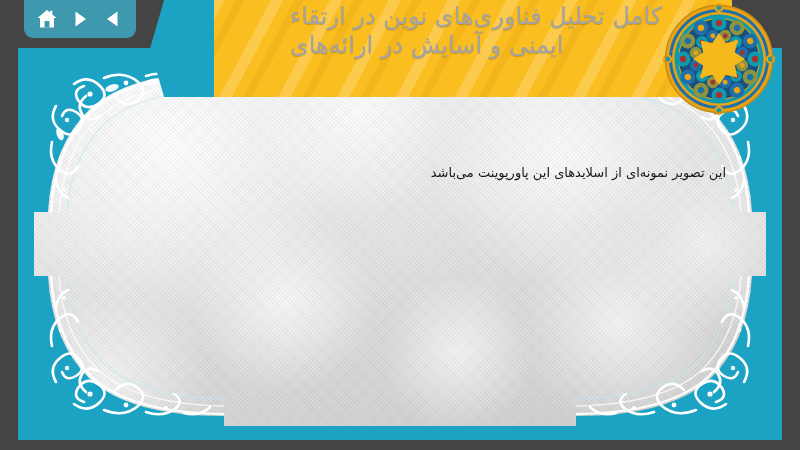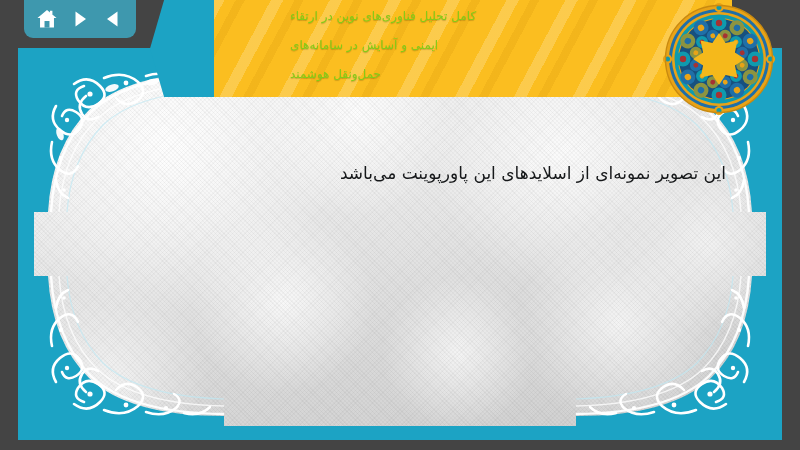--- a/index.html
+++ b/index.html
@@ -144,22 +144,22 @@
     inset: 0;
     padding: 2px 34px 0 78px;
     box-sizing: border-box;
     display: flex;
     flex-direction: column;
     align-items: flex-end;
     justify-content: flex-start;
     z-index: 33;
   }
   .title-line {
-    color: #84cc16;
-    font-size: 12px;
+    color: #a3a3a3;
+    font-size: 24px;
     line-height: 29px;
     font-weight: 400;
     white-space: nowrap;
     text-align: center;
     direction: rtl;
     text-shadow: 0 1px 1px rgba(0,0,0,0.18);
   }
 
   
   #medallion {
@@ -177,21 +177,21 @@
     position: absolute;
     left: 40px;
     right: 40px;
     top: 92px;
     z-index: 20;
     direction: rtl;
     text-align: right;
   }
   .body-line {
     color: #16181a;
-    font-size: 17px;
+    font-size: 13px;
     line-height: 38px;
     font-weight: 400;
     white-space: nowrap;
     direction: rtl;
     text-align: right;
   }
 </style>
 </head>
 <body>
 
@@ -342,22 +342,21 @@
       </div>
 
     </div>
   </div>
 
   <div id="title-banner">
     <div id="banner-arrow"></div>
     <div id="banner-plate"></div>
     <div id="title-text">
       <div class="title-line">کامل تحلیل فناوری‌های نوین در ارتقاء</div>
-      <div class="title-line">ایمنی و آسایش در سامانه‌های</div>
-      <div class="title-line">حمل‌ونقل هوشمند</div>
+      <div class="title-line">ایمنی و آسایش در ارائه‌های</div>
     </div>
   </div>
 
   <div id="medallion">
     <svg viewBox="0 0 114 114" aria-hidden="true">
       <defs>
         <clipPath id="medclip">
             <circle cx="57" cy="57" r="53"></circle>
           </clipPath>
       </defs>

